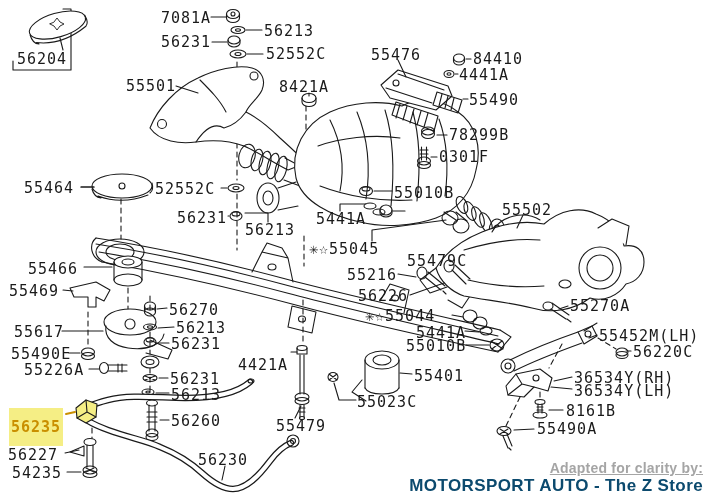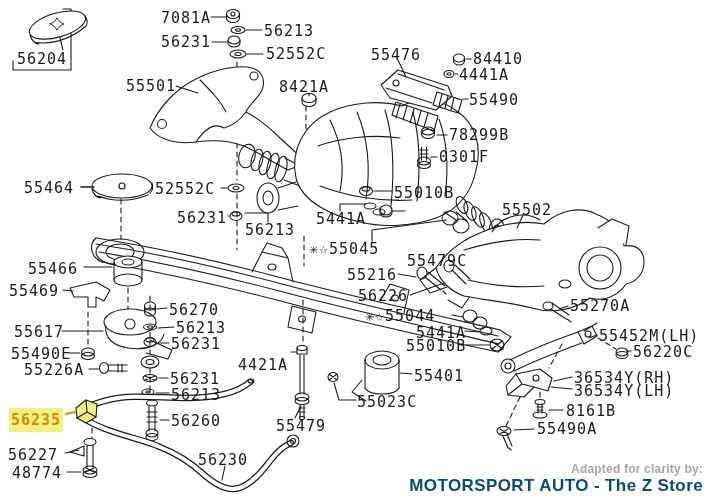--- a/index.html
+++ b/index.html
@@ -7,27 +7,27 @@
     position:relative;width:711px;height:502px;background:#ffffff;
     overflow:hidden;font-family:"DejaVu Sans Mono", monospace;
   }
   svg{position:absolute;left:0;top:0;}
   .label-layer{position:absolute;left:0;top:0;width:711px;height:502px;}
   .part-label{
     position:absolute;font-size:15px;line-height:14px;color:#1a1a1a;
     letter-spacing:1px;white-space:pre;font-family:"DejaVu Sans Mono",monospace;
   }
   .part-label.highlight{
-    color:#c98f00;background:#f5ee85;padding:5px 2px;font-weight:bold;
+    color:#c98f00;background:#f5ee85;padding:12px 2px;font-weight:bold;
   }
   .footer{
     position:absolute;right:8px;bottom:6px;text-align:right;
     font-family:"Liberation Sans",sans-serif;
   }
-  .footer .tagline{font-size:12px;color:#a5a5a5;font-weight:bold;letter-spacing:.2px;}
+  .footer .tagline{font-size:14px;color:#a5a5a5;font-weight:bold;letter-spacing:.2px;text-decoration:underline;}
   .footer .brand{font-size:17px;color:#0c4a6e;font-weight:bold;letter-spacing:.4px;}
 </style>
 </head>
 <body>
 
 <div class="stage">
 
 <svg width="711" height="502" viewBox="0 0 711 502" fill="none" stroke="#1a1a1a" stroke-width="1.1" stroke-linecap="round" stroke-linejoin="round">
 
   <g>
@@ -359,21 +359,21 @@
       <div class="part-label" style="left: 24px; top: 363px;">55226A</div>
       <div class="part-label" style="left: 169px; top: 303px;">56270</div>
       <div class="part-label" style="left: 176px; top: 321px;">56213</div>
       <div class="part-label" style="left: 171px; top: 337px;">56231</div>
       <div class="part-label" style="left: 238px; top: 346px; margin-top: 12px;">4421A</div>
       <div class="part-label" style="left: 170px; top: 372px;">56231</div>
       <div class="part-label" style="left: 171px; top: 388px;">56213</div>
       <div class="part-label highlight" style="left: 9px; top: 408px;">56235</div>
       <div class="part-label" style="left: 171px; top: 414px;">56260</div>
       <div class="part-label" style="left: 8px; top: 448px;">56227</div>
-      <div class="part-label" style="left: 12px; top: 466px;">48774</div>
+      <div class="part-label" style="left: 12px; top: 466px;">54235</div>
       <div class="part-label" style="left: 198px; top: 453px;">56230</div>
       <div class="part-label" style="left: 276px; top: 419px;">55479</div>
     </div>
 
 <div class="footer">
   <div class="tagline">Adapted for clarity by:</div>
   <div class="brand">MOTORSPORT AUTO - The Z Store</div>
 </div>
 
 </div>

